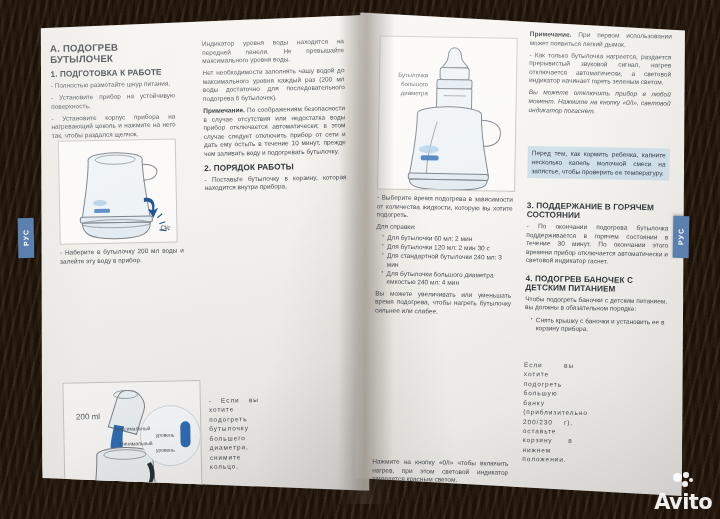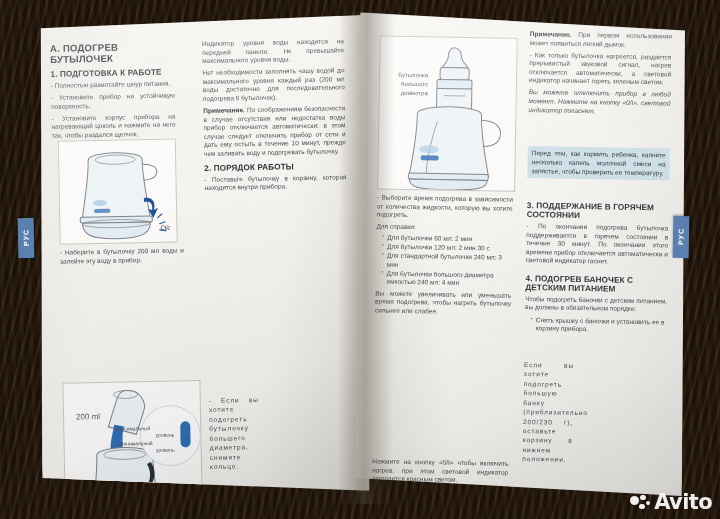--- a/index.html
+++ b/index.html
@@ -77,21 +77,21 @@
 
   
   .rus-tab{position:absolute;background:#5b7fae;color:#fff;font-size:7px;font-weight:bold;
     letter-spacing:1px;display:flex;align-items:center;justify-content:center;
     writing-mode:vertical-rl;text-orientation:mixed;box-shadow:0 1px 3px rgba(0,0,0,.3);}
   .rus-left{left:18px;top:218px;width:16px;height:40px;transform:rotate(-1.1deg) rotate(180deg);}
   .rus-right{left:673px;top:216px;width:16px;height:42px;transform:rotate(1deg) rotate(180deg);}
 
   
   .avito{position:absolute;right:8px;bottom:6px;display:flex;align-items:center;gap:4px;
-    opacity:.93;pointer-events:none;}
+    opacity:.93;pointer-events:none;flex-direction:column;}
   .avito-dots{position:relative;width:20px;height:16px;}
   .avito-dots i{position:absolute;border-radius:50%;background:#fff;display:block;}
   .avito-dots i:nth-child(1){width:9px;height:9px;left:0;top:1px;}
   .avito-dots i:nth-child(2){width:5.5px;height:5.5px;left:10px;top:0px;}
   .avito-dots i:nth-child(3){width:5.5px;height:5.5px;left:9px;top:9px;}
   .avito-dots i:nth-child(4){width:4px;height:4px;left:16px;top:6px;}
   .avito-word{color:#fff;font-size:21px;font-weight:bold;letter-spacing:-.6px;
     font-family:"DejaVu Sans", sans-serif;line-height:1;}
 
   

